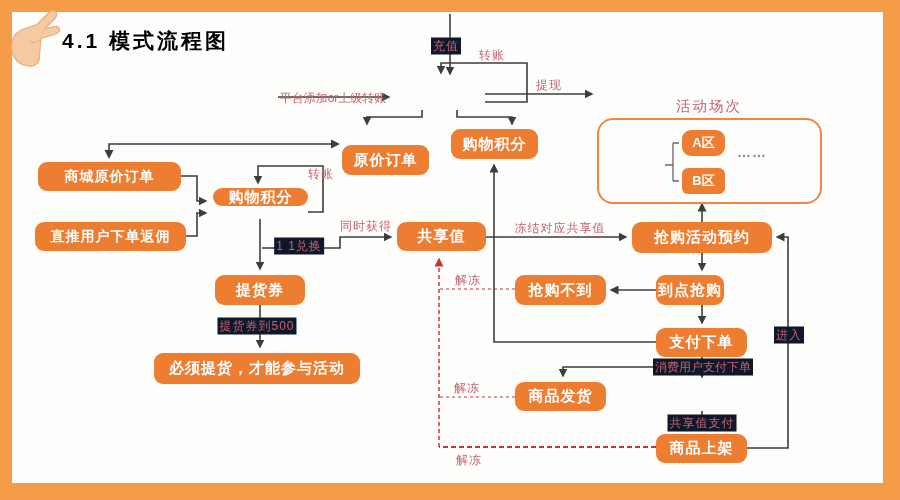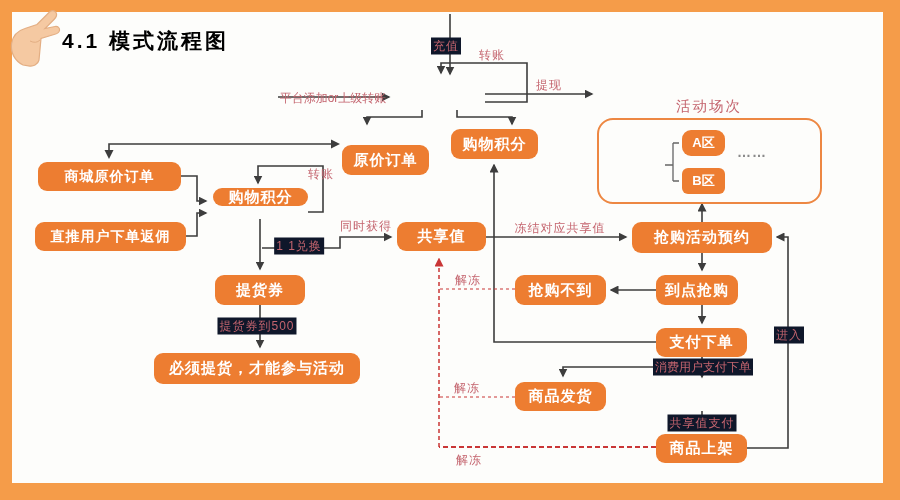--- a/index.html
+++ b/index.html
@@ -117,21 +117,21 @@
     </div>
   <div class="node" style="left:154px;top:353px;width:206px;height:31px;">
       <span>必须提货，才能参与活动</span>
     </div>
   <div class="node" style="left:397px;top:222px;width:89px;height:29px;">
       <span>共享值</span>
     </div>
   <div class="node" style="left:632px;top:222px;width:140px;height:31px;">
       <span>抢购活动预约</span>
     </div>
-  <div class="node" style="left:656px;top:275px;width:82px;height:30px;">
+  <div class="node" style="left:656px;top:275px;width:68px;height:30px;">
       <span>到点抢购</span>
     </div>
   <div class="node" style="left:515px;top:275px;width:91px;height:30px;">
       <span>抢购不到</span>
     </div>
   <div class="node" style="left:656px;top:328px;width:91px;height:29px;">
       <span>支付下单</span>
     </div>
   <div class="node" style="left:515px;top:382px;width:91px;height:29px;">
       <span>商品发货</span>

